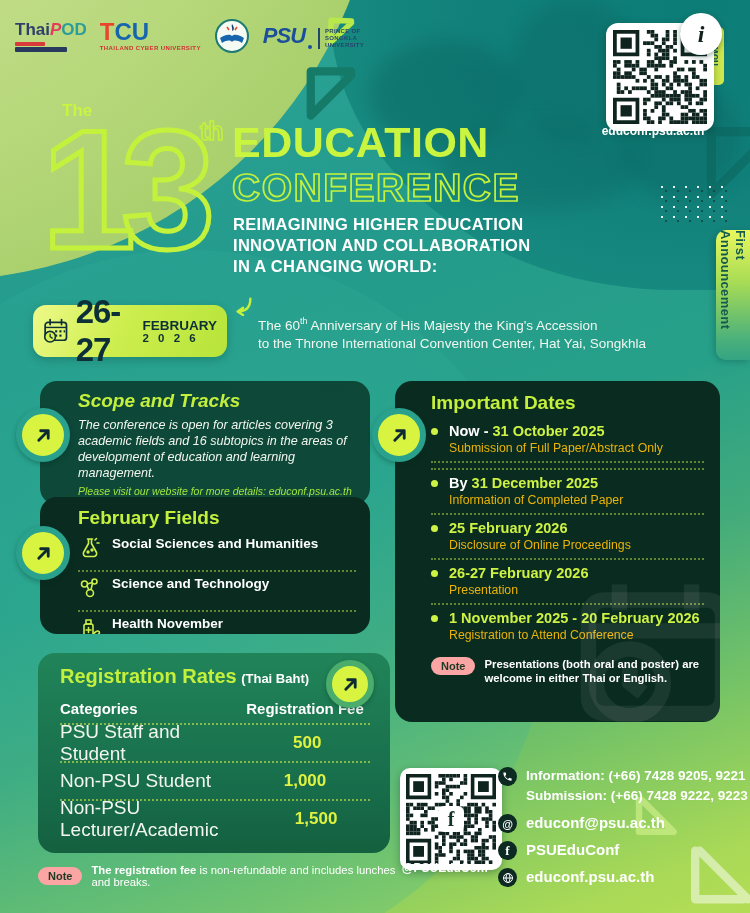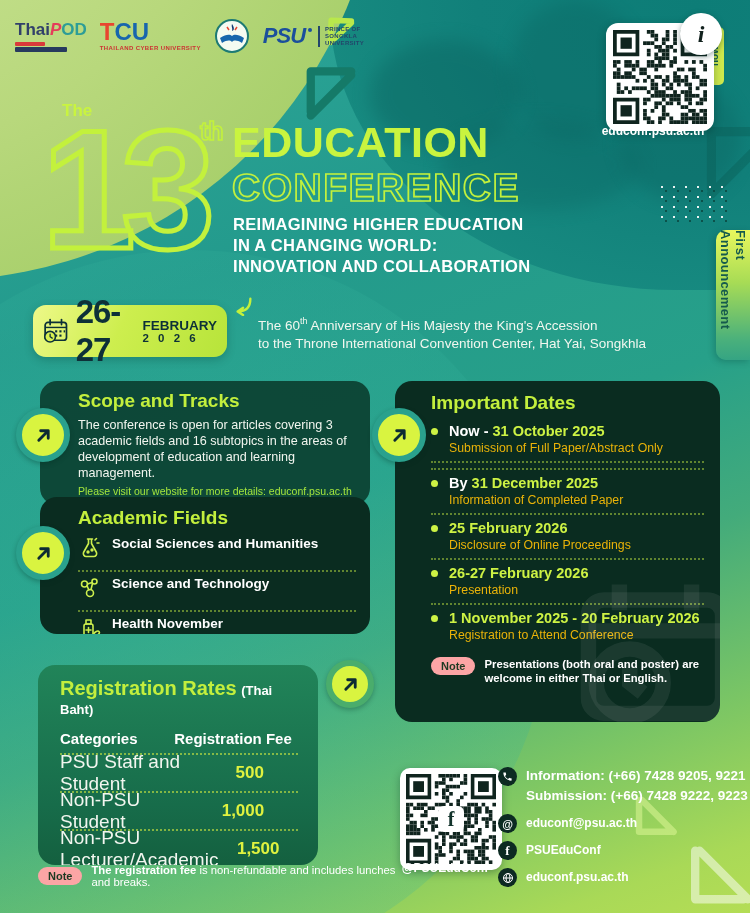--- a/index.html
+++ b/index.html
@@ -24,21 +24,21 @@
   .logos{left:15px;top:18px;display:flex;align-items:center;gap:13px;}
   .logo{display:flex;flex-direction:column;align-items:flex-start;}
   .thaipod-row{font-weight:800;font-size:17px;color:#31406a;letter-spacing:0;}
   .thaipod-row .tp-b{color:#e43d5a;font-style:italic;}
   .thaipod-row .tp-c{color:#2d9d97;}
   .tp-bar1{width:30px;height:4px;background:#d93a3a;margin-top:2px;border-radius:1px;}
   .tp-bar2{width:52px;height:5px;background:#273a5e;margin-top:1px;border-radius:1px;}
   .tcu-row{font-weight:900;font-size:24px;line-height:22px;}
   .tcu-row .t1{color:#e8452f;} .tcu-row .t2{color:#1766ad;} .tcu-row .t3{color:#1766ad;}
   .tcu-cap{font-size:6px;color:#c33;letter-spacing:.4px;margin-top:2px;font-weight:700;}
-  .psu-wrap{display:flex;align-items:center;gap:6px;}
+  .psu-wrap{display:flex;align-items:flex-end;gap:6px;}
   .psu-text{font-weight:900;font-style:italic;font-size:22px;color:#1b4f9c;letter-spacing:-1px;}
   .psu-dot{width:4px;height:4px;border-radius:50%;background:#1b4f9c;margin-left:-3px;margin-top:-12px;}
   .psu-cap{border-left:2px solid #23466b;padding-left:5px;font-size:6px;font-weight:700;color:#23466b;line-height:7px;letter-spacing:.3px;}
 
   
   .qr-card{background:#fff;border-radius:12px;padding:7px;box-shadow:0 3px 8px rgba(0,40,35,.35);}
   .qr{display:block;fill:#0f241e;}
   .qr-cap{color:#fff;font-weight:700;font-size:12px;text-align:center;}
   .now-tab{width:20px;height:58px;background:#cfe94d;border-radius:5px;
     display:flex;align-items:center;justify-content:center;}
@@ -124,21 +124,21 @@
   .fb-badge{position:absolute;left:50%;top:50%;transform:translate(-50%,-50%);width:26px;height:26px;background:#fff;
     border-radius:6px;display:flex;align-items:center;justify-content:center;
     font-family:"Liberation Serif","DejaVu Serif",serif;font-weight:900;font-size:20px;color:#12332b;}
   .c-list{left:498px;top:766px;display:flex;flex-direction:column;gap:7px;}
   .c-row{display:flex;gap:9px;align-items:flex-start;}
   .c-ico{width:19px;height:19px;border-radius:50%;background:#0c2a22;flex-shrink:0;margin-top:1px;
     display:flex;align-items:center;justify-content:center;color:#fff;}
   .c-ico .at{font-size:11px;font-weight:800;}
   .c-ico .fbg{font-family:"Liberation Serif","DejaVu Serif",serif;font-size:13px;font-weight:900;}
   .c-lines{color:#fff;font-weight:700;font-size:13.5px;line-height:20px;}
-  .c-one{color:#fff;font-weight:700;font-size:12px;line-height:20px;}
+  .c-one{color:#fff;font-weight:700;font-size:15px;line-height:20px;}
 </style>
 </head>
 <body>
 
 <div id="poster">
 
   <div class="abs bg-photo">
     <div class="blob" style="left:40px;top:80px;width:150px;height:110px;"></div>
     <div class="blob" style="left:180px;top:40px;width:130px;height:140px;opacity:.3;"></div>
     <div class="blob" style="left:110px;top:160px;width:200px;height:90px;opacity:.28;"></div>
@@ -429,22 +429,22 @@
   </svg>
   <svg class="abs" style="left:196px;top:116px;" width="44" height="32" viewBox="0 0 44 32">
     <text class="ord-text" x="4" y="24">th</text>
   </svg>
   <div class="abs edu" style="left:232px;top:118px;">EDUCATION</div>
   <svg class="abs" style="left:230px;top:164px;" width="310" height="48" viewBox="0 0 310 48">
     <text class="conf-text" x="2" y="37">CONFERENCE</text>
   </svg>
   <div class="abs subtitle" style="left:233px;top:214px;">
     <div>REIMAGINING HIGHER EDUCATION</div>
+    <div>INNOVATION AND COLLABORATION</div>
     <div>IN A CHANGING WORLD:</div>
-    <div>INNOVATION AND COLLABORATION</div>
   </div>
 
   <div class="abs date-pill">
     <svg width="34" height="34" viewBox="0 0 36 36">
       <rect x="3" y="6" width="30" height="25" rx="4" fill="none" stroke="#0d3038" stroke-width="2.4"></rect>
       <line x1="10" y1="2" x2="10" y2="9" stroke="#0d3038" stroke-width="2.4" stroke-linecap="round"></line>
       <line x1="26" y1="2" x2="26" y2="9" stroke="#0d3038" stroke-width="2.4" stroke-linecap="round"></line>
       <line x1="3" y1="13" x2="33" y2="13" stroke="#0d3038" stroke-width="2"></line>
       <rect x="17" y="17" width="3" height="3" fill="#0d3038"></rect>
         <rect x="23" y="17" width="3" height="3" fill="#0d3038"></rect>
@@ -465,33 +465,33 @@
   </svg>
   <div class="abs venue" style="left:258px;top:312px;">
     <div><span>The 60</span><sup>th</sup><span> Anniversary of His Majesty the King's Accession</span></div>
     <div>to the Throne International Convention Center, Hat Yai, Songkhla</div>
   </div>
 
   <div class="abs fa-tab">
     <span>First Announcement</span>
   </div>
 
-  <div class="panel p-teal" style="left:40px;top:381px;width:330px;height:124px;padding:9px 14px 0 38px;">
+  <div class="panel p-teal" style="left:40px;top:381px;width:330px;height:124px;padding:9px 14px 0 38px;font-style:italic;">
     <div class="panel-h">Scope and Tracks</div>
     <div class="scope-body">The conference is open for articles covering 3 academic fields and 16 subtopics in the areas of development of education and learning management.</div>
     <div class="scope-more">Please visit our website for more details: educonf.psu.ac.th</div>
   </div>
   <div class="abs side-btn" style="left:16px;top:408px;">
     <svg viewBox="0 0 18 18">
         <path class="arr" d="M4 14 L14 4 M6 4 H14 V12"></path>
       </svg>
   </div>
 
   <div class="panel p-dark" style="left:40px;top:497px;width:330px;height:137px;padding:10px 14px 0 38px;">
-    <div class="panel-h" style="margin-bottom:7px;">Academic Fields</div>
+    <div class="panel-h" style="margin-bottom:7px;">February Fields</div>
     <div class="af-row">
       <svg class="af-icon" viewBox="0 0 24 24">
         <path d="M9.5 3 h5 M10.5 3 v4.5 l-5 9 a3 3 0 0 0 2.7 4 h7.6 a3 3 0 0 0 2.7-4 l-5-9 V3"></path>
         <circle cx="10" cy="16" r=".9"></circle>
           <circle cx="14" cy="14" r=".9"></circle>
         <path d="M17 4 l1.5-1.5 M19 7 h2"></path>
       </svg>
       <span>Social Sciences and Humanities</span>
     </div>
     <div class="dotsep"></div>
@@ -514,21 +514,21 @@
       </svg>
       <span>Health November</span>
     </div>
   </div>
   <div class="abs side-btn" style="left:16px;top:526px;">
     <svg viewBox="0 0 18 18">
         <path class="arr" d="M4 14 L14 4 M6 4 H14 V12"></path>
       </svg>
   </div>
 
-  <div class="panel p-green" style="left:38px;top:653px;width:280px;height:200px;padding:12px 20px 0 22px;margin-top:12px;">
+  <div class="panel p-green" style="left:38px;top:653px;width:352px;height:200px;padding:12px 20px 0 22px;">
     <div>
       <span class="panel-h" style="font-size:20px;">Registration Rates</span>
       <span class="unit">(Thai Baht)</span>
     </div>
     <div class="rt-head">
       <span>Categories</span>
         <span class="c2">Registration Fee</span>
     </div>
     <div class="dotsep2" style="margin-top:6px;"></div>
     <div class="rt-row">

